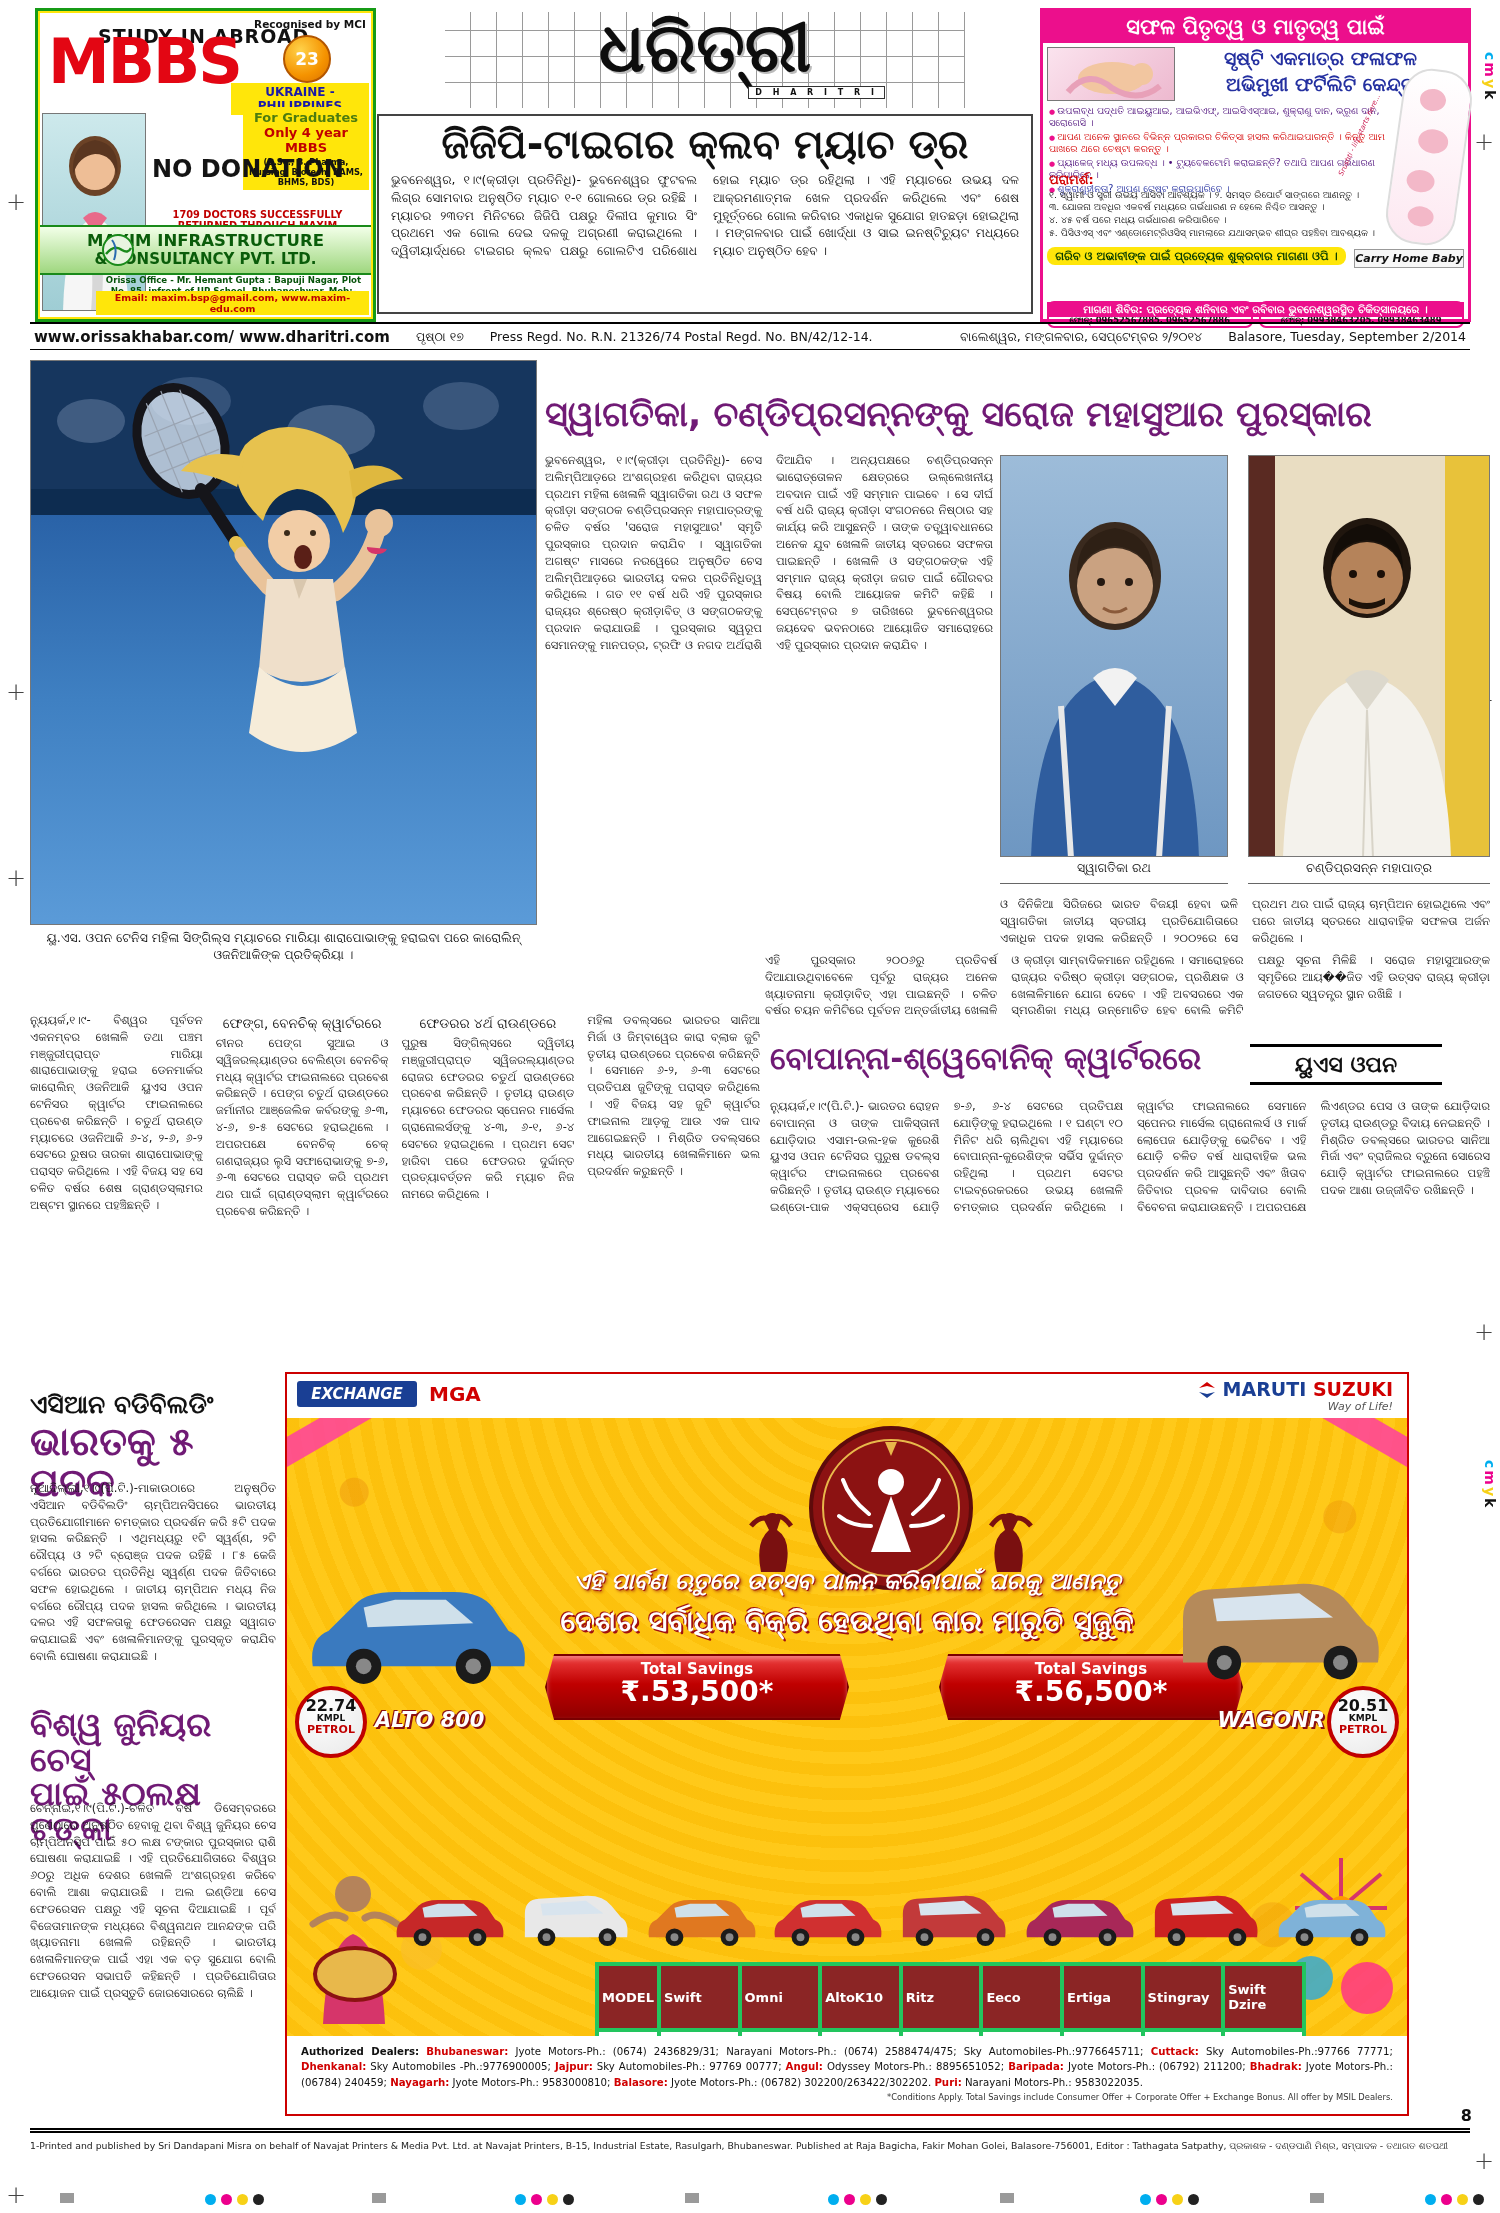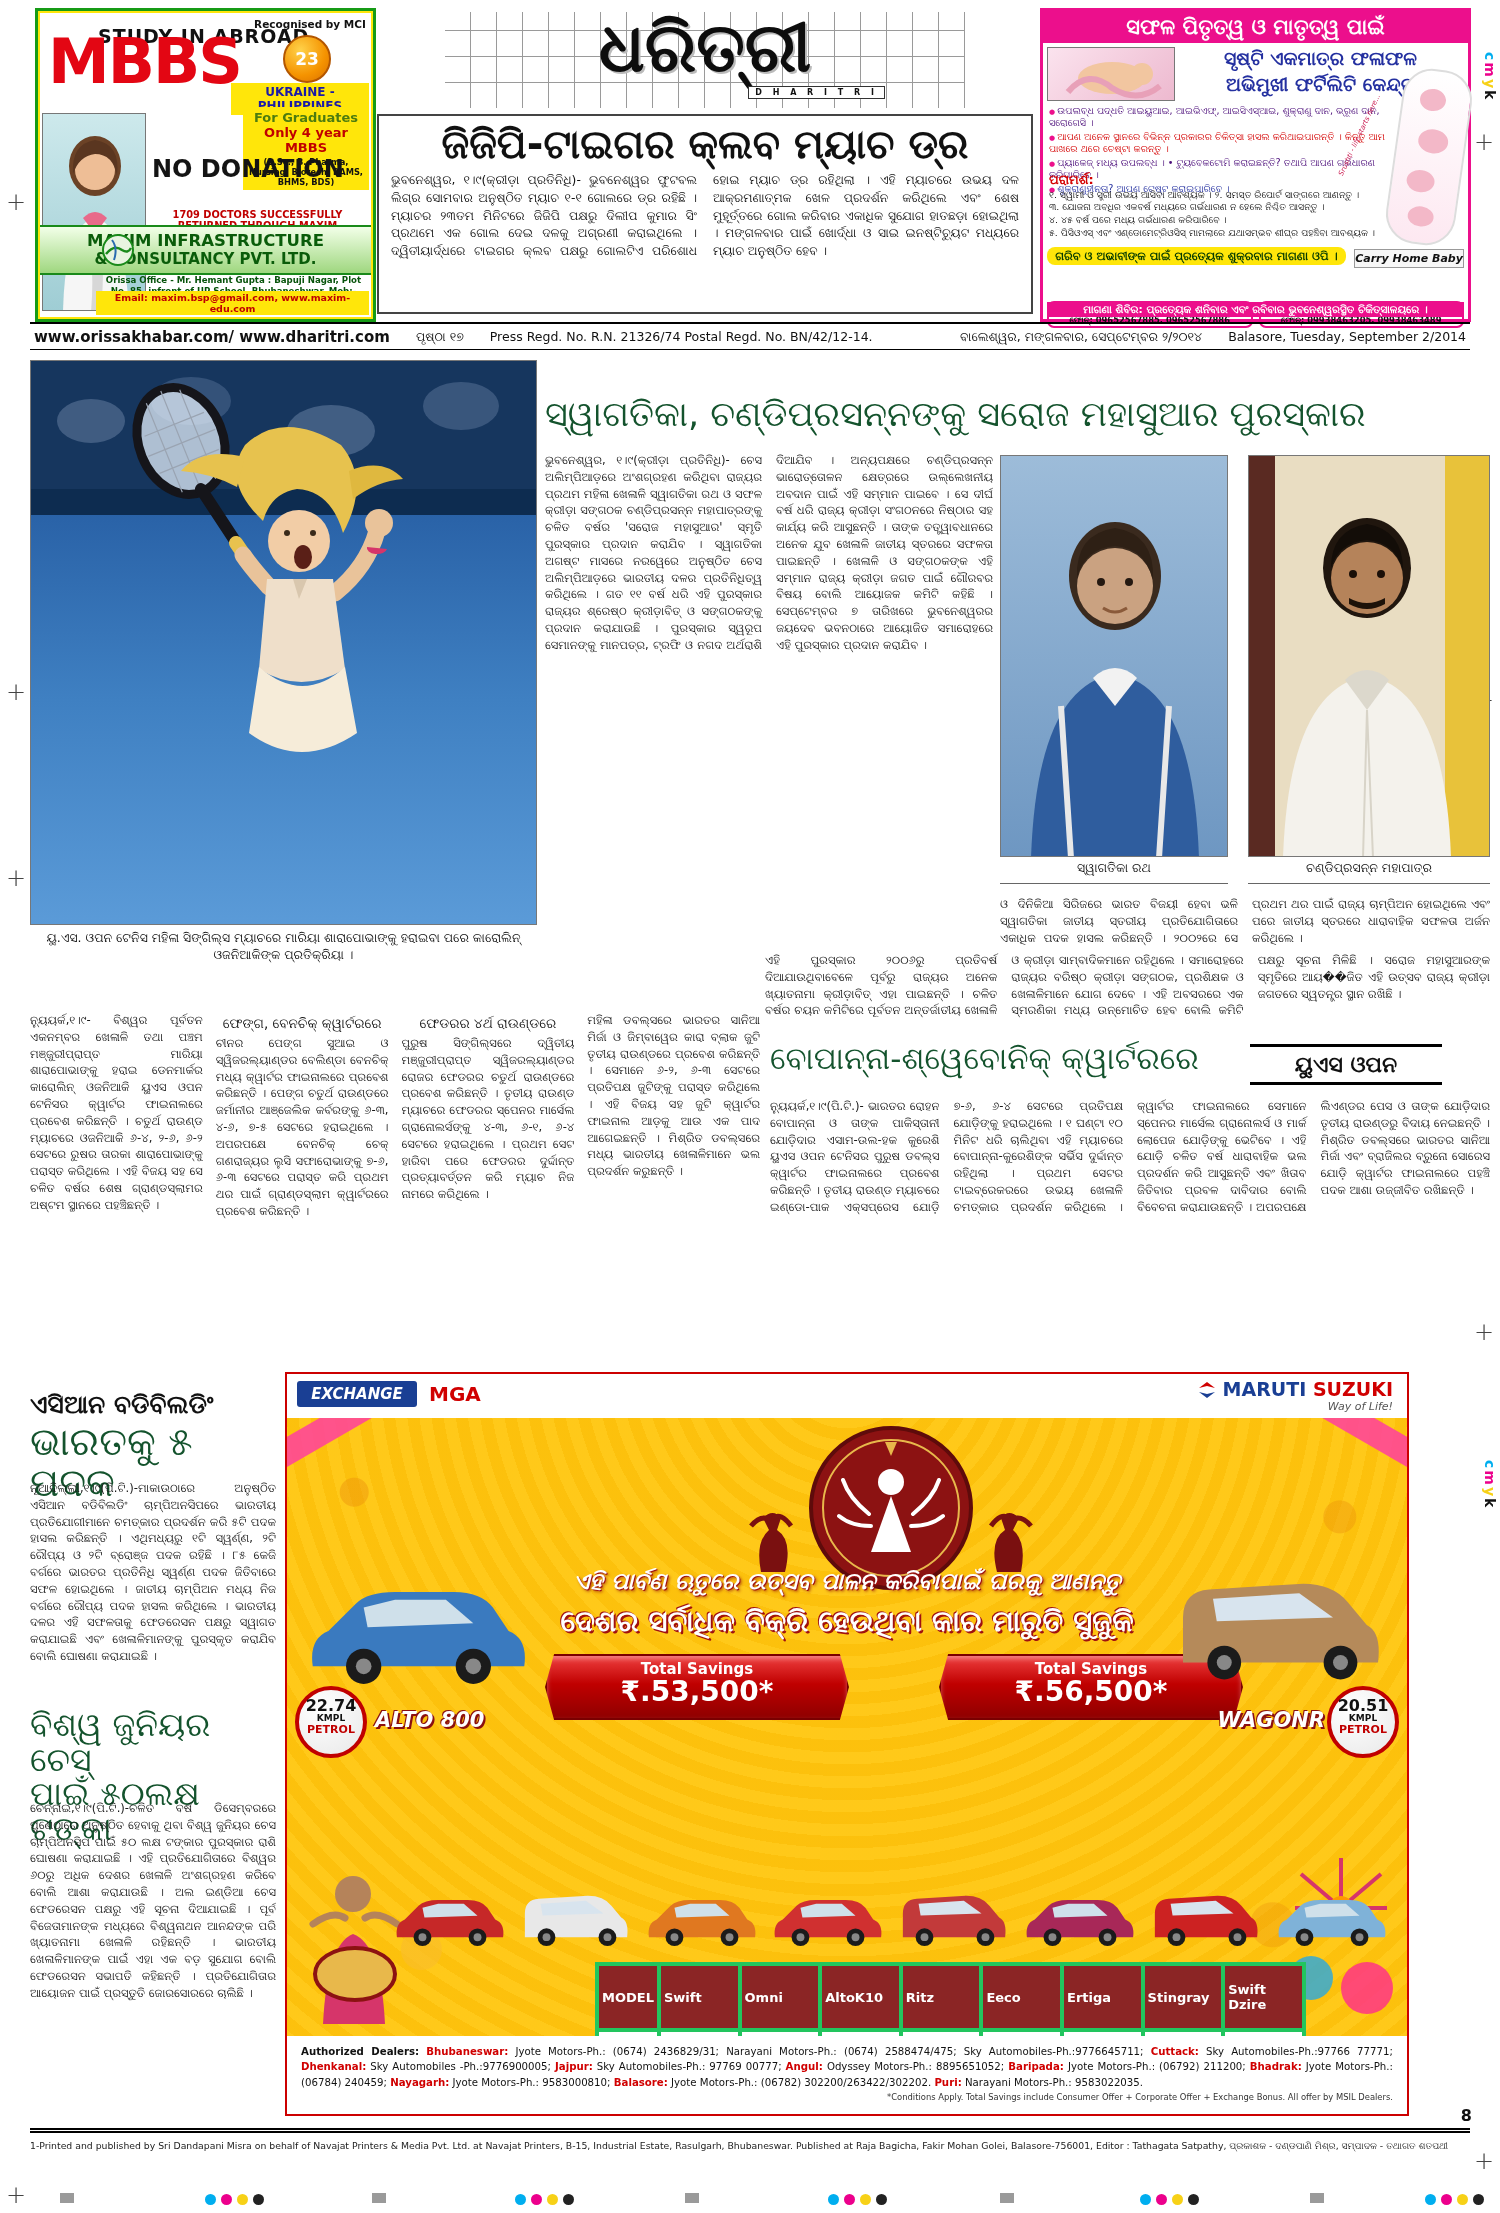--- a/index.html
+++ b/index.html
@@ -75,21 +75,21 @@
 
   
   .photo-frame{border:1px solid #777;box-sizing:border-box;overflow:hidden;}
   .caption{font-size:12.5px;line-height:1.35;}
 
   
   .cols2{columns:2;column-gap:14px;}
   .cols3{columns:3;column-gap:14px;}
   .cols4{columns:4;column-gap:14px;}
   .bodytxt{font-size:11.6px;line-height:1.45;text-align:justify;overflow:hidden;color:#191919;}
-  .headline-xl{font-weight:400;color:#14532d;line-height:1.05;}
+  .headline-xl{font-weight:700;color:#701a75;line-height:1.05;}
   .subhead{font-weight:normal;text-align:center;font-size:13.5px;margin:3px 0;}
   .wozcols{display:flex;gap:13px;}
   .wozcols>div{flex:1;overflow:hidden;}
   .uslabel{border-top:3px solid #000;border-bottom:3px solid #000;font-size:22px;font-weight:900;
            text-align:center;padding:5px 6px;}
 
   
   .maruti{left:285px;top:1372px;width:1124px;height:744px;border:2px solid #cc0000;background:#b91c1c;box-sizing:border-box;}
   .m-top{position:absolute;left:0;right:0;top:0;height:44px;background:#fff;}
   .exch{position:absolute;left:10px;top:7px;width:120px;height:26px;background:#1a3f94;color:#fff;

